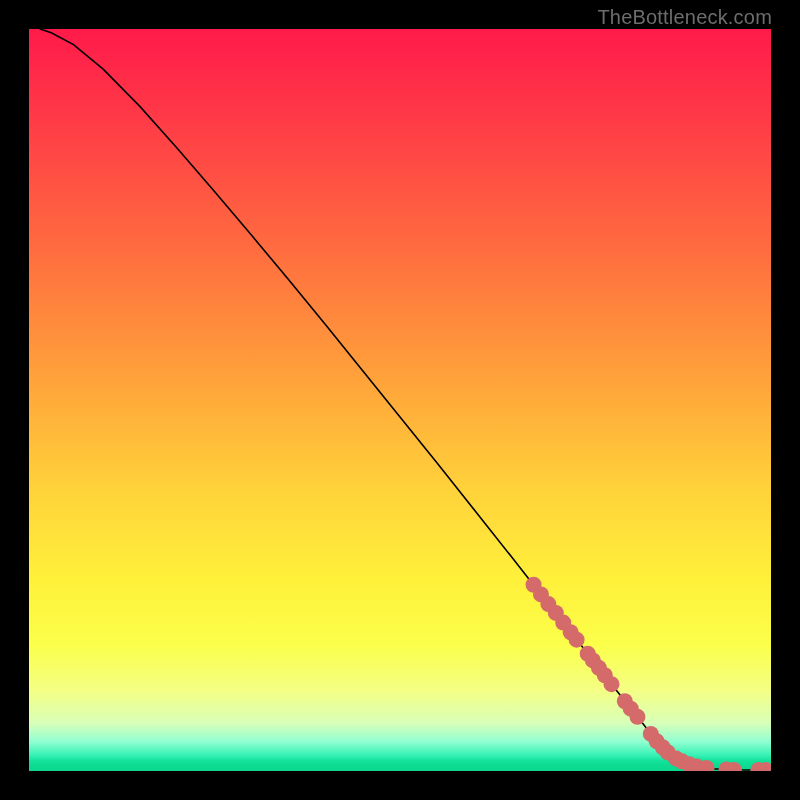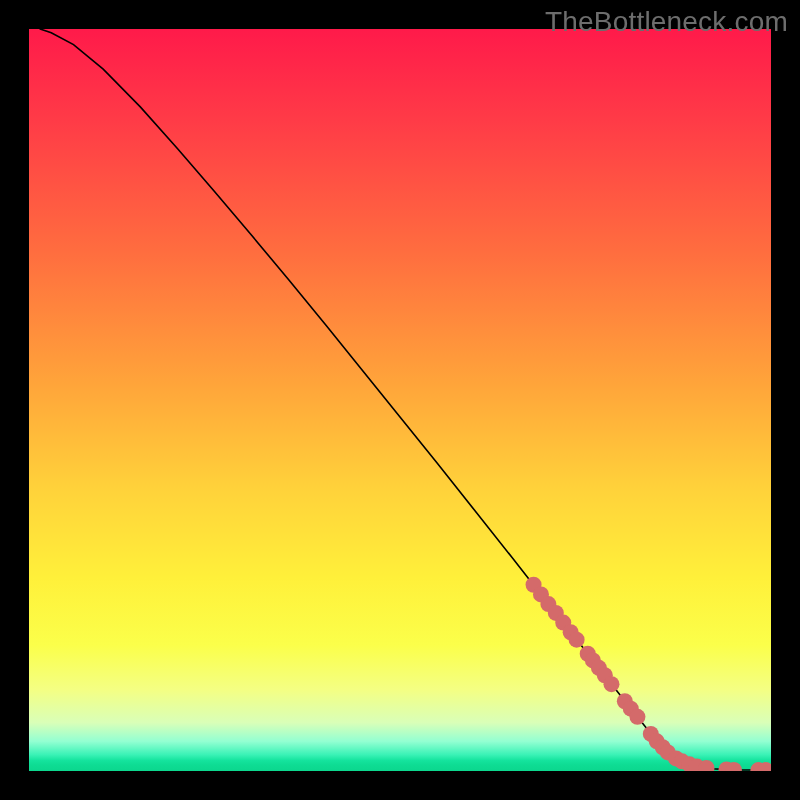--- a/index.html
+++ b/index.html
@@ -43,23 +43,23 @@
       #93ffd2 96%,
       #3af2b6 97.8%,
       #14e39d 98.6%,
       #0edc93 99.2%,
       #0bd78e 100%
     );
   }
   .watermark {
     position: absolute;
     top: 6px;
-    right: 12px;
+    right: 28px;
     color: #6d6d6d;
-    font-size: 28px;
+    font-size: 20px;
     letter-spacing: 0.2px;
     user-select: none;
   }
   svg.overlay {
     position: absolute;
     inset: 0;
   }
 </style>
 </head>
 <body>

